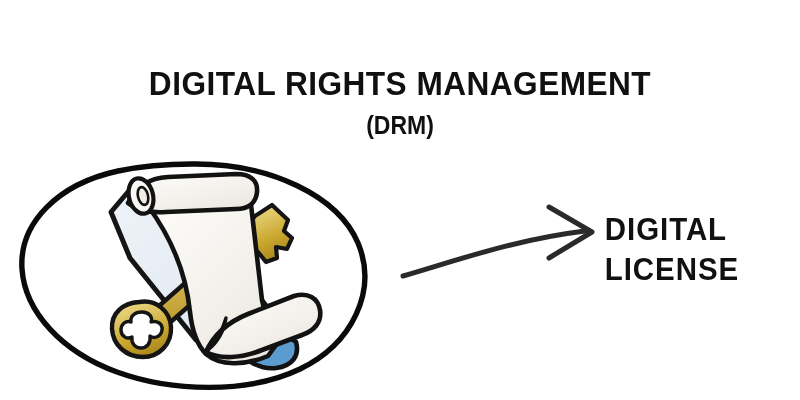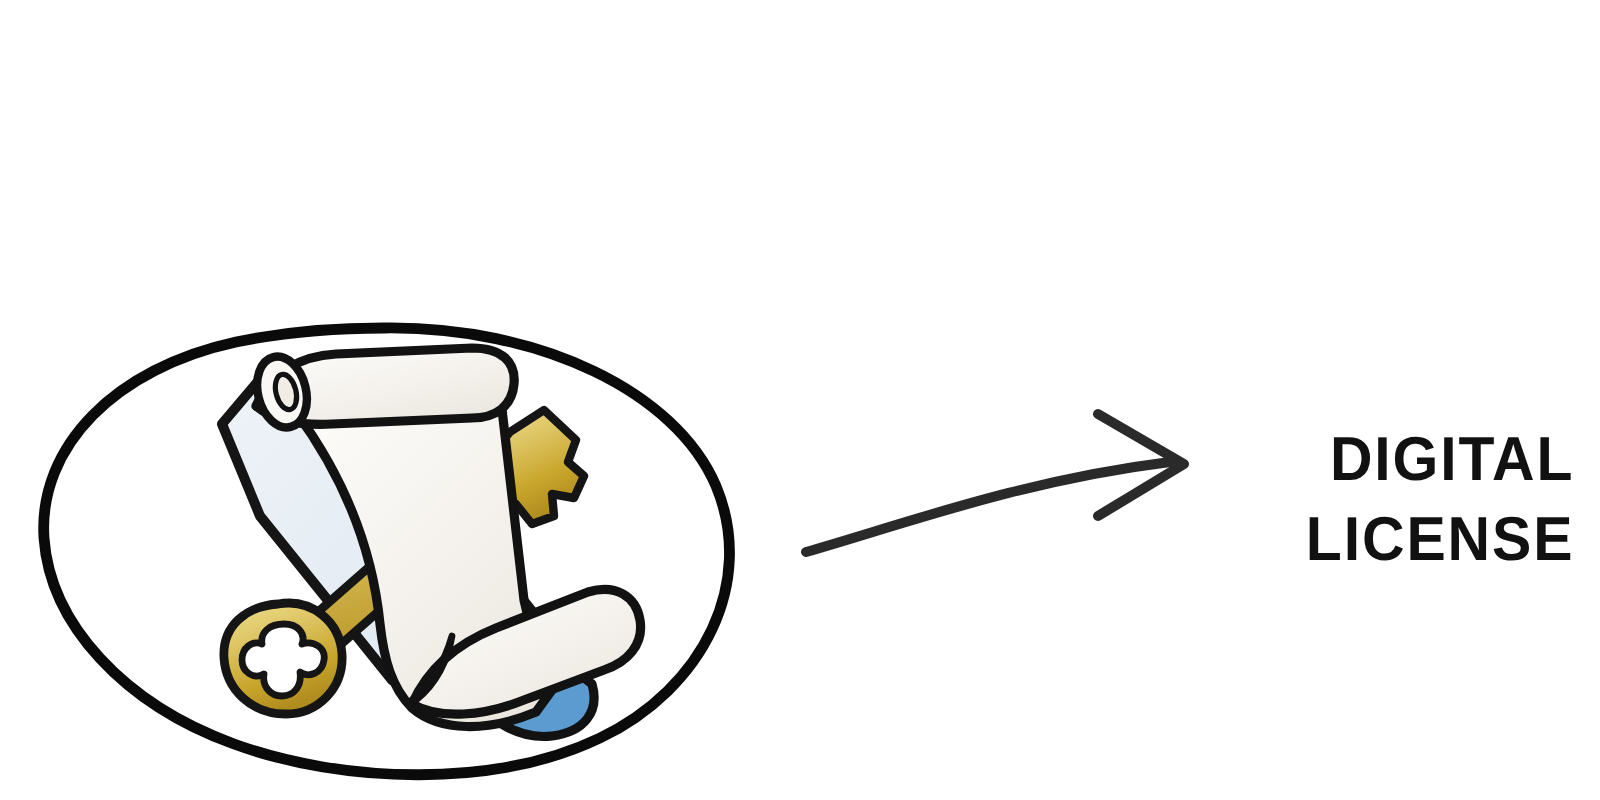--- a/index.html
+++ b/index.html
@@ -56,21 +56,21 @@
     transform-origin: center top;
     white-space: nowrap;
   }
 
   
   .right-label {
     position: absolute;
     left: 600px;
     top: 210px;
     width: 192px;
-    text-align: right;
+    text-align: left;
     pointer-events: none;
   }
   .right-label .line {
     font-family: "Liberation Sans", sans-serif;
     font-weight: bold;
     font-size: 31px;
     letter-spacing: 1px;
     color: #111111;
     line-height: 1.28;
     transform: scaleX(0.95);
@@ -86,20 +86,24 @@
     width: 800px;
     height: 400px;
     overflow: visible;
   }
 </style>
 </head>
 <body>
 
 <div id="canvas">
 
+  <div class="heading-block">
+    <div class="title">DIGITAL RIGHTS MANAGEMENT</div>
+    <div class="subtitle">(DRM)</div>
+  </div>
 
   <svg class="ill-svg" viewBox="0 0 800 400">
     <defs>
       <linearGradient id="goldGrad" x1="0" y1="0" x2="0.4" y2="1">
         <stop offset="0%" stop-color="#efe08f"></stop>
         <stop offset="38%" stop-color="#ddc462"></stop>
         <stop offset="72%" stop-color="#c9a62c"></stop>
         <stop offset="100%" stop-color="#b08c1f"></stop>
       </linearGradient>
       <linearGradient id="goldGradShaft" x1="0" y1="0" x2="0.2" y2="1">

